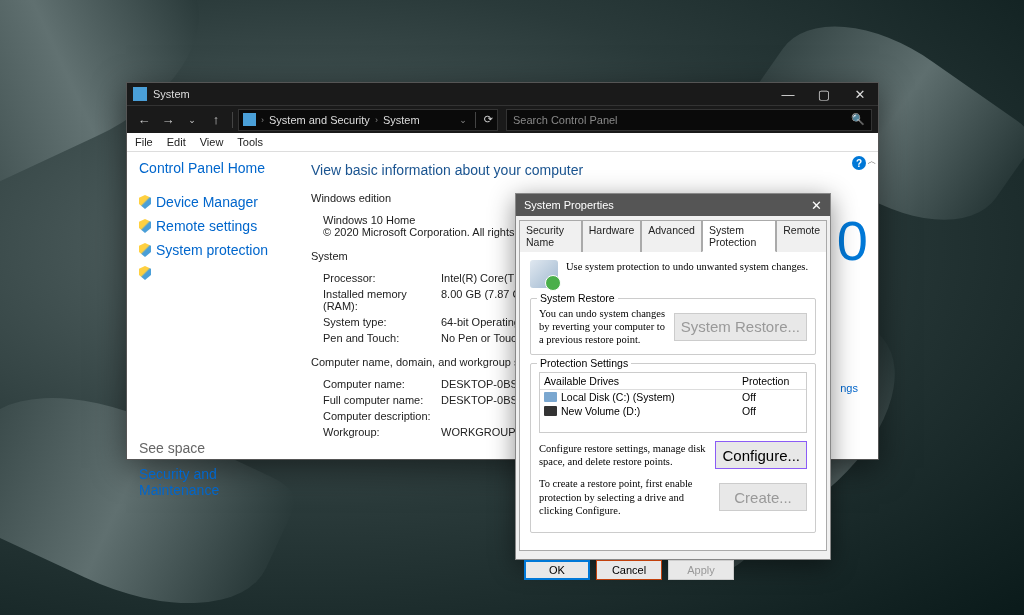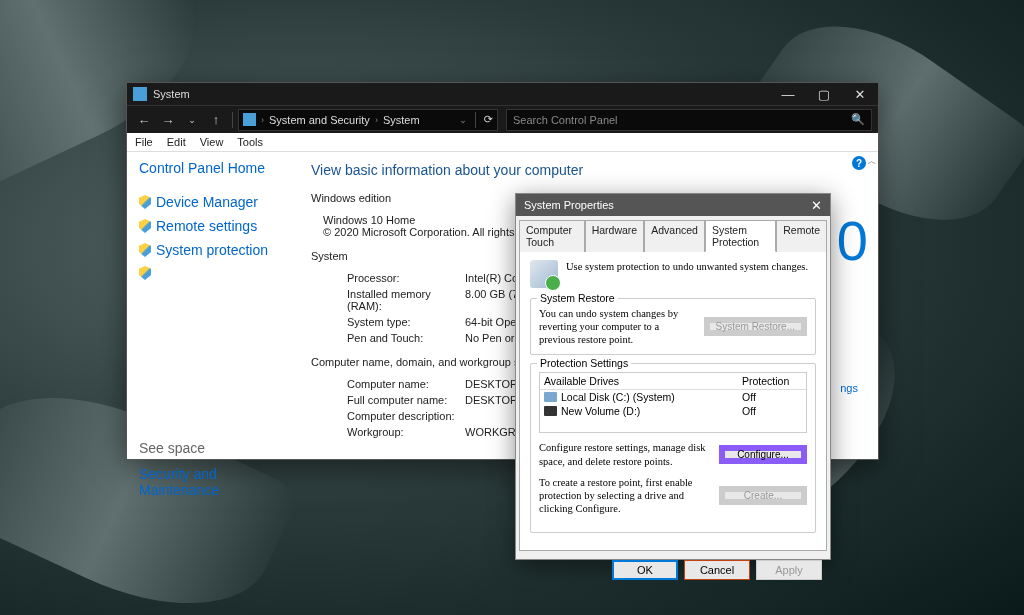--- a/index.html
+++ b/index.html
@@ -32,48 +32,48 @@
 .sb-home { color: #0066cc; margin-bottom: 18px; }
 .sb-link { color: #0066cc; display: flex; align-items: center; gap: 5px; margin-bottom: 8px; }
 .shield-icon { width: 12px; height: 14px; background: linear-gradient(135deg, #ffd040 0%, #ffd040 45%, #4a9fd8 55%, #4a9fd8 100%); clip-path: polygon(50% 0%, 100% 20%, 100% 65%, 50% 100%, 0% 65%, 0% 20%); }
 .sb-seealso { margin-top: 160px; }
 .sb-sa-hdr { color: #666; margin-bottom: 10px; }
 .main { flex: 1; padding: 10px 18px; font-size: 11px; color: #222; position: relative; }
 .main-title { color: #1a5490; font-size: 14px; font-weight: 400; margin-bottom: 14px; }
 .section-hdr { color: #222; margin-bottom: 8px; padding-bottom: 2px; }
 .indent { padding-left: 12px; margin-bottom: 12px; }
 .row { display: flex; margin-bottom: 4px; }
-.row .lbl { flex: 0 0 118px; margin-left: 24px; }
+.row .lbl { flex: 0 0 118px; }
 .help-badge { position: absolute; top: 4px; right: 12px; width: 14px; height: 14px; background: #0078d7; color: #fff; border-radius: 50%; font-size: 10px; display: flex; align-items: center; justify-content: center; font-weight: bold; }
 .scroll-hint { position: absolute; top: 3px; right: 0px; width: 12px; font-size: 9px; color: #666; text-align: center; }
 
 .dialog { position: absolute; top: 193px; left: 515px; width: 316px; height: 367px; background: #f0f0f0; border: 1px solid #888; box-shadow: 0 6px 24px rgba(0,0,0,0.45); font-size: 11px; }
 .dlg-title { height: 22px; background: #555; color: #fff; display: flex; align-items: center; padding: 0 8px; }
 .dlg-close { margin-left: auto; font-size: 13px; }
 .tabs { display: flex; background: #f0f0f0; padding: 3px 3px 0 3px; gap: 0; font-size: 10.5px; }
 .tab { padding: 3px 6px; border: 1px solid #aaa; border-bottom: none; background: #f0f0f0; color: #222; position: relative; top: 1px; }
 .tab.active { background: #fff; border-bottom: 1px solid #fff; z-index: 2; }
 .tab-body { background: #fff; border: 1px solid #aaa; margin: 0 3px 3px 3px; padding: 8px 10px; height: 300px; }
 .tb-top { display: flex; gap: 8px; margin-bottom: 10px; }
 .tb-icon { width: 28px; height: 28px; background: linear-gradient(135deg, #e0e8f0, #a0b8d0); border-radius: 3px; position: relative; }
 .tb-icon::after { content: ""; position: absolute; right: -3px; bottom: -3px; width: 14px; height: 14px; background: #4aaf4a; border-radius: 50%; border: 1px solid #fff; }
 .fieldset { border: 1px solid #ccc; border-radius: 2px; padding: 8px 8px; margin-bottom: 8px; position: relative; }
 .fs-legend { position: absolute; top: -7px; left: 6px; background: #fff; padding: 0 3px; font-size: 10.5px; }
 .fs-row { display: flex; align-items: center; gap: 8px; }
 .fs-text { flex: 1; font-size: 10.5px; line-height: 1.25; font-family: Liberation Serif, serif; }
-.win-btn { min-width: 88px; height: 19px; background: #e8e8e8; border: 6px solid #8b5cf6; font-size: 10px; display: inline-flex; align-items: center; justify-content: center; padding: 0 6px; }
+.win-btn { min-width: 88px; height: 28px; background: #e8e8e8; border: 1px solid #8b5cf6; font-size: 15px; display: inline-flex; align-items: center; justify-content: center; padding: 0 6px; }
 .win-btn.disabled { color: #999; border-color: #ccc; }
 .drive-table { width: 100%; border: 1px solid #ccc; font-size: 10.5px; }
 .dt-hdr { display: flex; border-bottom: 1px solid #ddd; padding: 2px 4px; }
 .dt-row { display: flex; padding: 1px 4px; align-items: center; gap: 36px; }
 .dt-c1 { flex: 1; display: flex; align-items: center; gap: 4px; }
 .dt-c2 { flex: 0 0 60px; }
 .drive-icon { width: 13px; height: 10px; background: #7aa7d0; border-radius: 1px; }
 .drive-icon.dark { background: #333; }
-.dlg-buttons { display: flex; justify-content: flex-end; gap: 6px; padding: 6px 8px; }
+.dlg-buttons { display: flex; gap: 6px; padding: 6px 8px; }
 .dlg-btn { width: 66px; height: 20px; background: #e8e8e8; border: 1px solid #c2410c; font-size: 11px; display: inline-flex; align-items: center; justify-content: center; }
 .dlg-btn.primary { border: 1px solid #0078d7; box-shadow: inset 0 0 0 1px #0078d7; }
 .dlg-btn.disabled { color: #999; border-color: #ccc; }
 .settings-link { color: #0066cc; margin-left: 11px; }
 .big-zero { position: absolute; right: 10px; top: 56px; font-size: 56px; color: #0078d7; font-weight: 300; }
 </style>
 </head>
 <body>
 
 <div class="desktop-bg">
@@ -199,21 +199,21 @@
     </div>
   </div>
 </div>
 
 <div class="dialog">
   <div class="dlg-title">
     <span>System Properties</span>
     <span class="dlg-close">✕</span>
   </div>
   <div class="tabs">
-    <div class="tab">Computer Touch</div>
+    <div class="tab">Security Name</div>
     <div class="tab">Hardware</div>
     <div class="tab">Advanced</div>
     <div class="tab active">System Protection</div>
     <div class="tab">Remote</div>
   </div>
   <div class="tab-body">
     <div class="tb-top">
       <div class="tb-icon"></div>
       <div class="fs-text">Use system protection to undo unwanted system changes.</div>
     </div>

